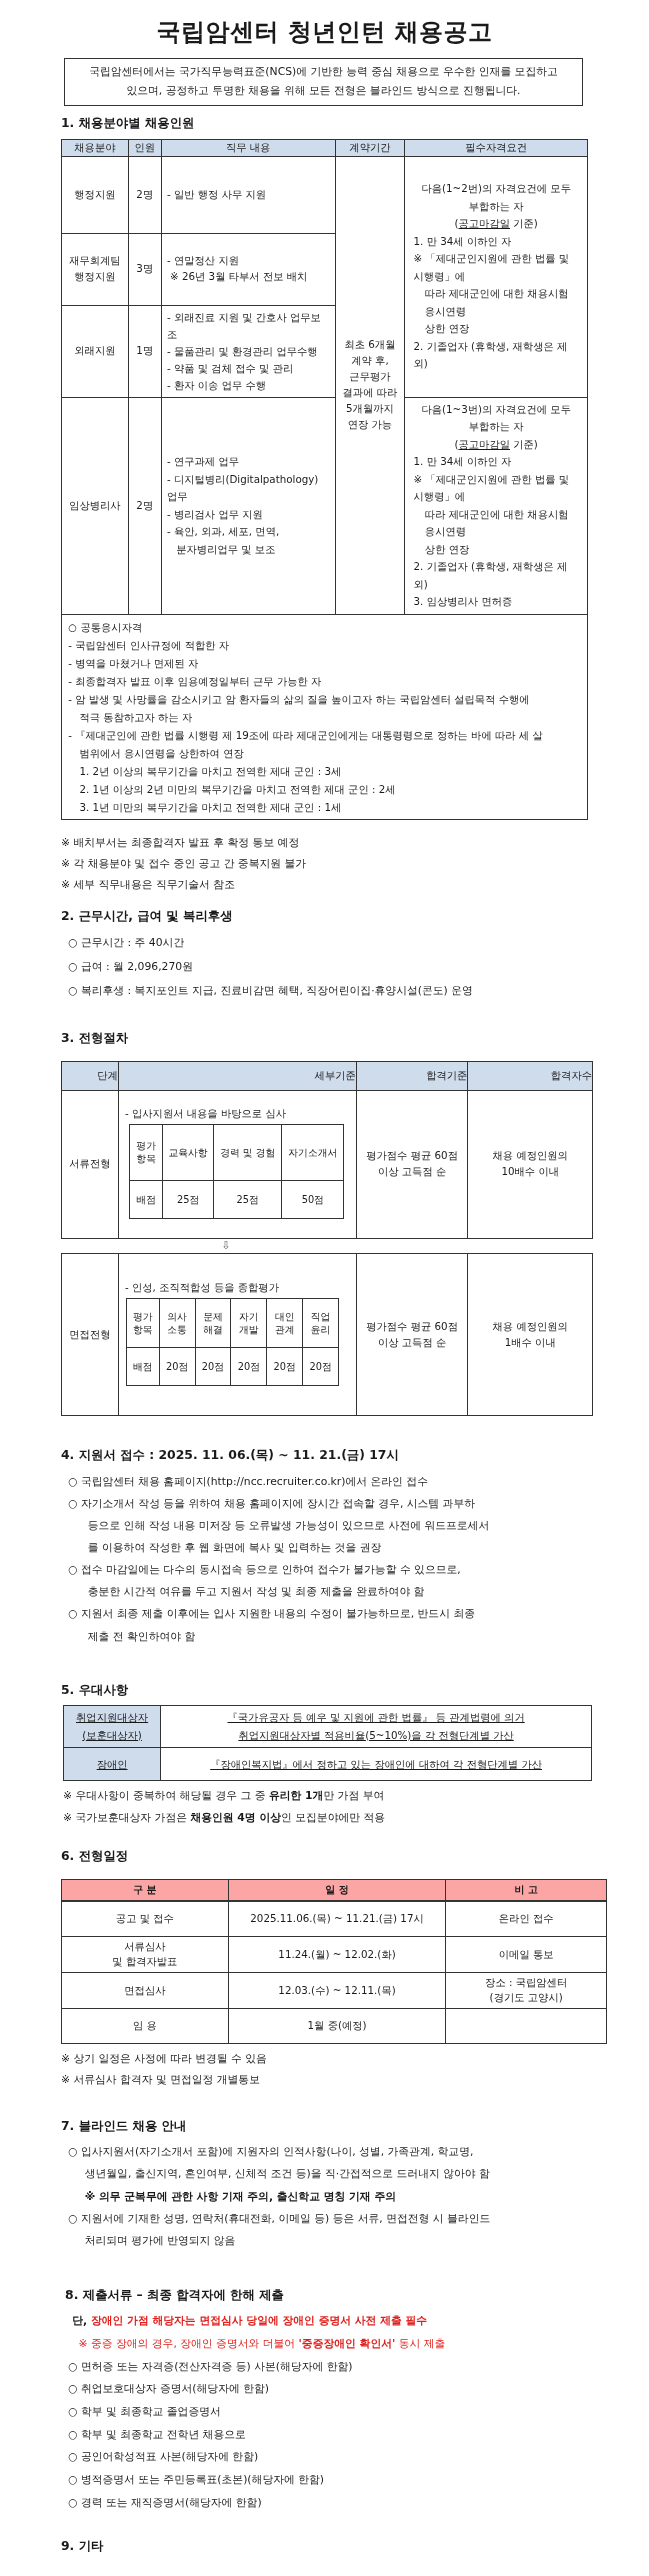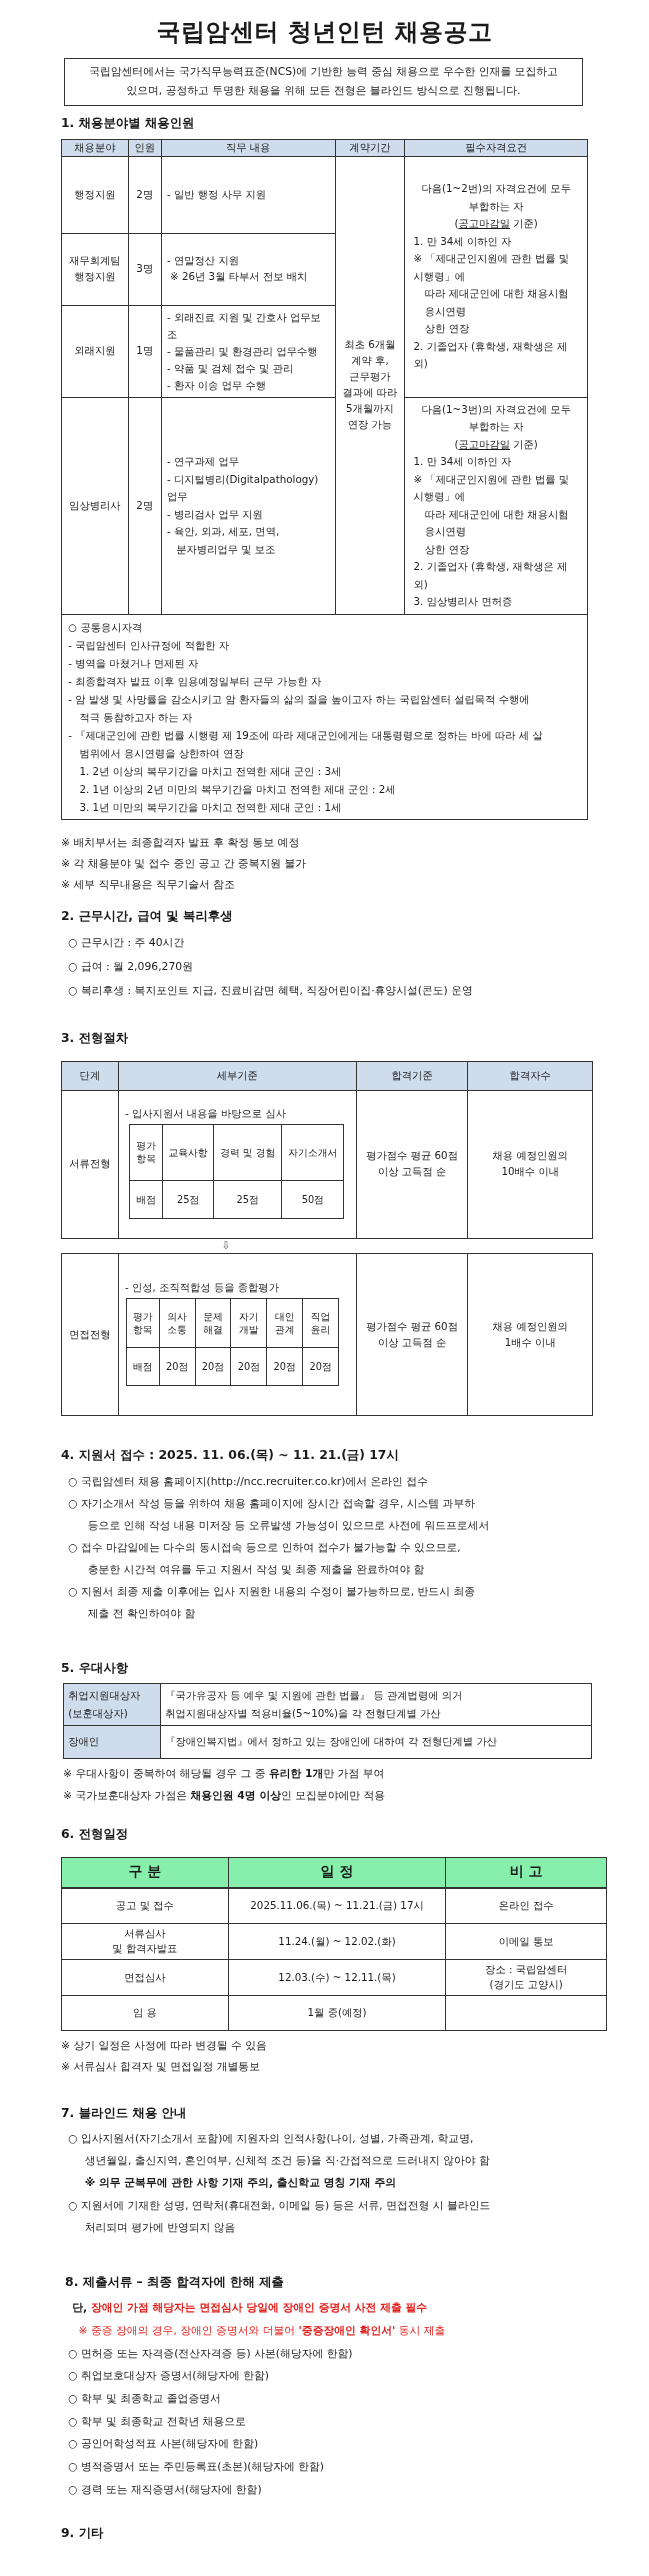--- a/index.html
+++ b/index.html
@@ -47,30 +47,30 @@
   .t1 td.req { text-align: left; padding: 3.1px 8.2px; line-height: 1.7; }
   .req .center { text-align: center; display: block; }
   .u { text-decoration: underline; font-weight: normal; }
   .common { text-align: left !important; padding: 3.1px 6.2px; line-height: 1.75; }
   .indent { padding-left: 11.3px; display: block; }
   .note { line-height: 1.7; }
   .circle { display: inline-block; width: 9.3px; }
   .item { padding-left: 7.2px; line-height: 2.05; }
   .item .cont { padding-left: 19.6px; display:block; }
   .t3 { width: 532px; font-size: 10.3px; }
-  .t3 th { height: 29px; text-align: center; }
+  .t3 th { height: 29px; text-align: right; }
   .t3 td { text-align: center; }
   .inner { border-collapse: collapse; margin: 2.1px 0 4.1px 10.3px; font-size: 9.8px; }
   .inner td { border: 0.8px solid #333; padding: 1px 3.1px; text-align: center; line-height: 1.35; }
   .arrow { text-align: center; width: 330px; font-size: 11.3px; color: #666; height: 14.4px; line-height: 14.4px; }
   .t5 { width: 529px; font-size: 10.3px; margin-left: 2.1px; }
-  .t5 td { padding: 3.1px 4.1px; line-height: 1.7; }
+  .t5 td { padding: 3.1px 4.1px; text-align: center; line-height: 1.7; text-decoration: underline; }
   .t5 td.lab { background: #cfdcec; width: 97px; }
   .t6 { width: 546px; font-size: 10.3px; }
-  .t6 th { background: #86efac; height: 31px; font-weight: bold; font-size: 14px; border-bottom: 2.1px double #333; }
+  .t6 th { background: #fca5a5; height: 22px; font-weight: bold; font-size: 10px; border-bottom: 2.1px double #333; }
   .t6 td { text-align: center; height: 35px; line-height: 1.45; }
   .red { color: #e0201c; }
   .bold { font-weight: bold; }
 </style>
 </head>
 <body>
 
 <div class="page">
 
   <h1 class="title">국립암센터 청년인턴 채용공고</h1>
@@ -290,21 +290,21 @@
             </td>
       </tr>
     </tbody>
       </table>
 
     <div class="sec-title" style="margin-top:29px">4. 지원서 접수 : 2025. 11. 06.(목) ~ 11. 21.(금) 17시</div>
     <div class="item" style="line-height:2.05">
       <div><span class="circle">○</span> <span>국립암센터 채용 홈페이지(http://ncc.recruiter.co.kr)에서 온라인 접수</span></div>
       <div><span class="circle">○</span> <span>자기소개서 작성 등을 위하여 채용 홈페이지에 장시간 접속할 경우, 시스템 과부하</span>
         <span class="cont">등으로 인해 작성 내용 미저장 등 오류발생 가능성이 있으므로 사전에 워드프로세서</span>
-        </div>
+        <span class="cont">를 이용하여 작성한 후 웹 화면에 복사 및 입력하는 것을 권장</span></div>
       <div><span class="circle">○</span> <span>접수 마감일에는 다수의 동시접속 등으로 인하여 접수가 불가능할 수 있으므로,</span>
         <span class="cont">충분한 시간적 여유를 두고 지원서 작성 및 최종 제출을 완료하여야 함</span></div>
       <div><span class="circle">○</span> <span>지원서 최종 제출 이후에는 입사 지원한 내용의 수정이 불가능하므로, 반드시 최종</span>
         <span class="cont">제출 전 확인하여야 함</span></div>
     </div>
 
     <div class="sec-title" style="margin-top:32px">5. 우대사항</div>
     <table class="t5">
       <tbody>
           <tr style="height:39px">

